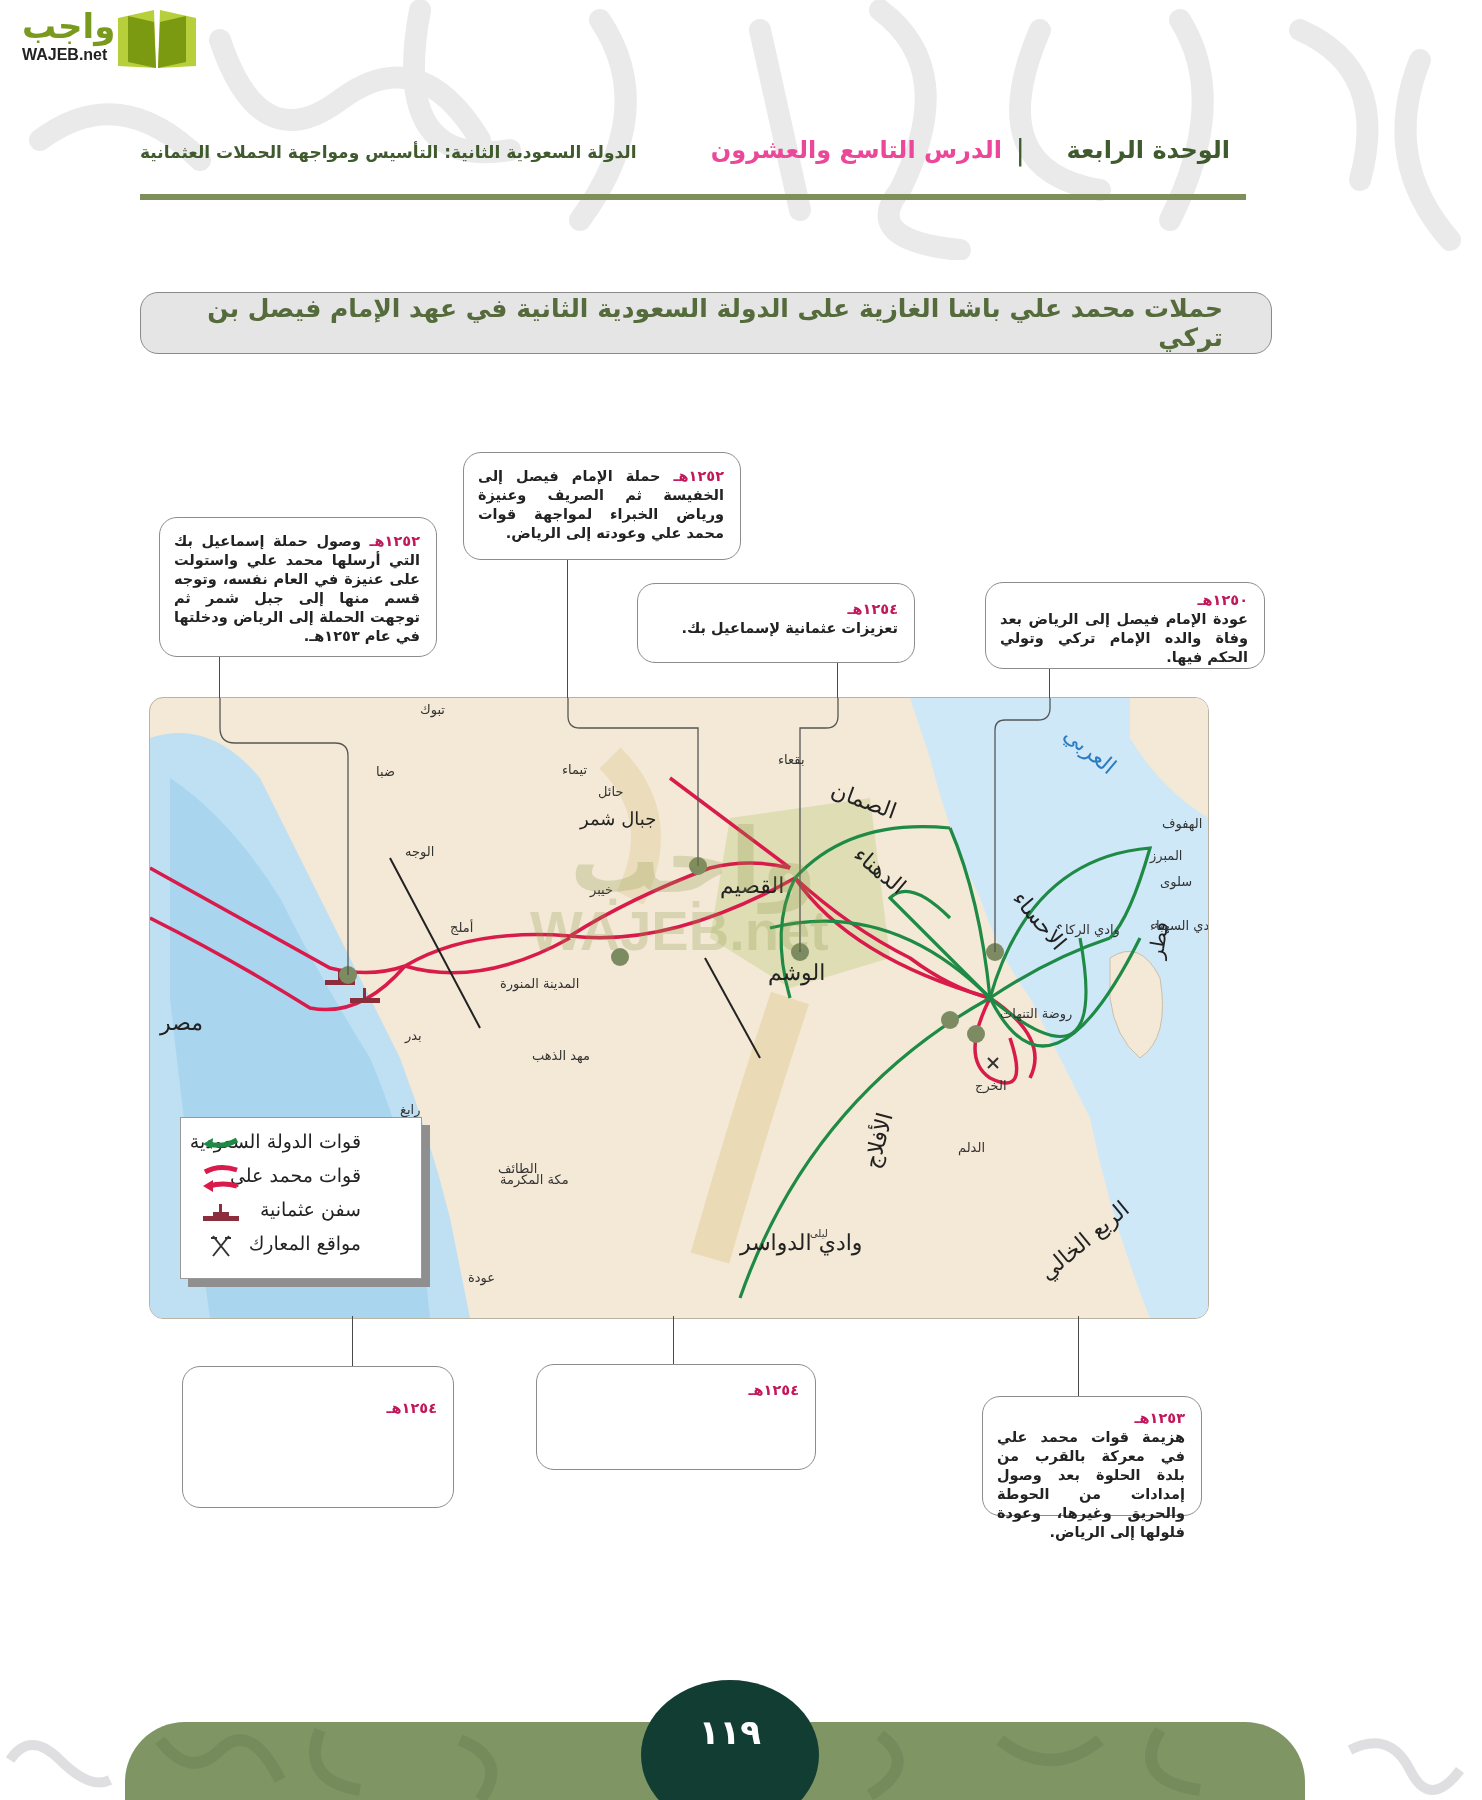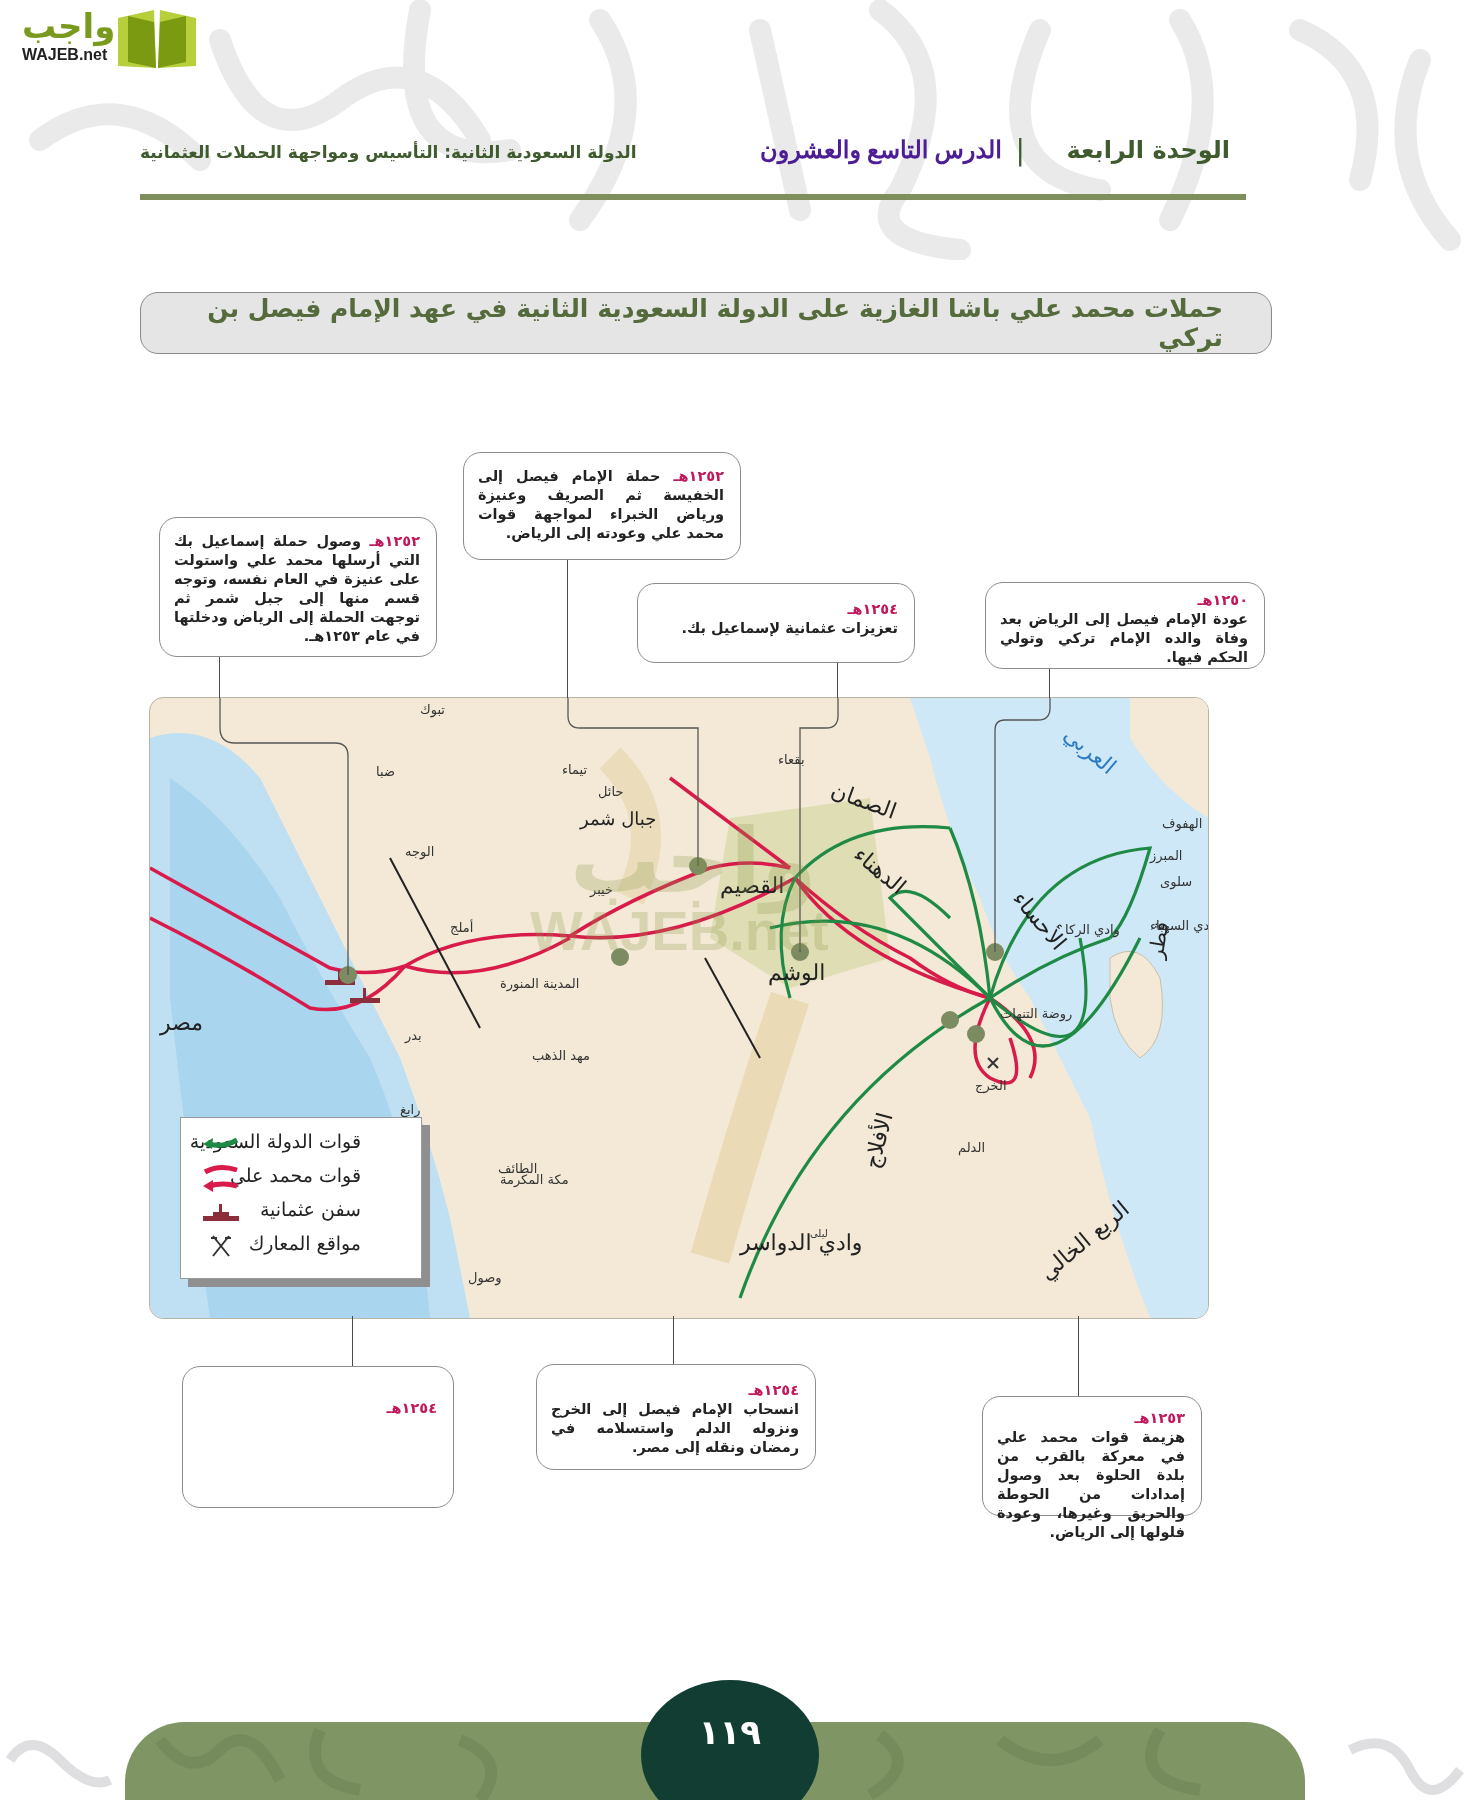--- a/index.html
+++ b/index.html
@@ -5,21 +5,21 @@
   html,body{margin:0;padding:0;}
   body{width:1482px;height:1800px;position:relative;overflow:hidden;background:#ffffff;font-family:"DejaVu Sans",sans-serif;}
   .bg-calli{position:absolute;left:0;top:0;width:1482px;height:260px;opacity:.55;}
   .logo{position:absolute;left:10px;top:4px;width:180px;height:64px;}
   .logo-ar{position:absolute;left:12px;top:2px;font-size:34px;font-weight:bold;color:#7a9a1e;direction:rtl;}
   .logo-en{position:absolute;left:12px;top:42px;font-size:16px;font-weight:bold;color:#222;font-family:"Liberation Sans",sans-serif;}
   .logo-book{position:absolute;left:106px;top:4px;}
   .header{position:absolute;left:140px;top:136px;width:1090px;height:40px;direction:rtl;}
   .h-unit{position:absolute;right:0;top:0;font-size:24px;font-weight:bold;color:#3f5b2e;font-family:"DejaVu Sans",sans-serif;}
   .h-sep{position:absolute;right:205px;top:-2px;font-size:28px;color:#3f5b2e;}
-  .h-lesson{position:absolute;right:228px;top:0;font-size:24px;font-weight:bold;color:#4c1d95;font-family:Liberation Serif, serif;}
+  .h-lesson{position:absolute;right:228px;top:0;font-size:24px;font-weight:bold;color:#ec4899;}
   .h-sub{position:absolute;left:0;top:6px;font-size:17px;font-weight:bold;color:#3f5b2e;}
   .h-rule{position:absolute;left:140px;top:194px;width:1106px;height:6px;background:#7e8f5c;}
   .title-box{position:absolute;left:140px;top:292px;width:1130px;height:60px;border:1.5px solid #8a8a8a;border-radius:18px;background:#e5e5e5;direction:rtl;display:flex;align-items:center;}
   .title-text{margin-right:48px;font-size:25px;font-weight:bold;color:#556b3c;}
   .map{position:absolute;left:149px;top:697px;width:1058px;height:620px;border-radius:14px;overflow:hidden;border:1px solid #b9b3a3;background:#f3e9d6;}
   .callout{position:absolute;background:#fff;border:1.5px solid #8c8c8c;border-radius:18px;direction:rtl;font-size:14.5px;font-weight:bold;color:#222;line-height:19px;padding:14px 16px 12px 14px;box-sizing:border-box;text-align:justify;}
   .yr{color:#c2185b;font-weight:bold;}
   .leader{position:absolute;border-color:#4a4a4a;border-style:solid;border-width:0;}
   .legend{position:absolute;left:180px;top:1117px;width:240px;height:160px;background:#fff;border:1px solid #999;box-shadow:8px 8px 0 #8f8f8f;direction:rtl;}
   .lg-row{position:absolute;right:60px;font-family:"DejaVu Serif",serif;font-size:19px;color:#222;}
@@ -168,21 +168,21 @@
   <span class="maplabel" style="left:412px;top:64px;">تيماء</span>
   <span class="maplabel" style="left:255px;top:146px;">الوجه</span>
   <span class="maplabel" style="left:440px;top:184px;">خيبر</span>
   <span class="maplabel" style="left:300px;top:222px;">أملج</span>
   <span class="maplabel" style="left:350px;top:278px;">المدينة المنورة</span>
   <span class="maplabel" style="left:255px;top:330px;">بدر</span>
   <span class="maplabel" style="left:250px;top:404px;">رابغ</span>
   <span class="maplabel" style="left:382px;top:350px;">مهد الذهب</span>
   <span class="maplabel" style="left:320px;top:474px;margin-left:30px;">مكة المكرمة</span>
   <span class="maplabel" style="left:348px;top:463px;">الطائف</span>
-  <span class="maplabel" style="left:318px;top:572px;">وصول</span>
+  <span class="maplabel" style="left:318px;top:572px;">عودة</span>
   <span class="maplabel" style="left:448px;top:86px;">حائل</span>
   <span class="maplabel" style="left:628px;top:54px;">بقعاء</span>
   <span class="maplabel" style="left:1012px;top:118px;">الهفوف</span>
   <span class="maplabel" style="left:1000px;top:150px;">المبرز</span>
   <span class="maplabel" style="left:1010px;top:176px;">سلوى</span>
   <span class="maplabel" style="left:1000px;top:220px;">وادي السهباء</span>
   <span class="maplabel" style="left:915px;top:224px;">وادي الركا</span>
   <span class="maplabel" style="left:960px;top:268px;"></span>
   <span class="maplabel" style="left:850px;top:308px;">روضة التنهات</span>
   <span class="maplabel" style="left:825px;top:380px;">الخرج</span>
@@ -216,21 +216,20 @@
 </div>
 <div class="callout" style="left:985px;top:582px;width:280px;height:87px;padding-top:8px;">
   <div class="yr">١٢٥٠هـ</div>
   <div>عودة الإمام فيصل إلى الرياض بعد وفاة والده الإمام تركي وتولي الحكم فيها.</div>
 </div>
 <div class="callout" style="left:182px;top:1366px;width:272px;height:142px;padding-top:32px;">
   <div class="yr">١٢٥٤هـ</div>
 </div>
 <div class="callout" style="left:536px;top:1364px;width:280px;height:106px;padding-top:16px;">
   <div class="yr">١٢٥٤هـ</div>
-  <div>انسحاب الإمام فيصل إلى الخرج ونزوله الدلم واستسلامه في رمضان ونقله إلى مصر.</div>
 </div>
 <div class="callout" style="left:982px;top:1396px;width:220px;height:120px;padding-top:12px;">
   <div class="yr">١٢٥٣هـ</div>
   <div>هزيمة قوات محمد علي في معركة بالقرب من بلدة الحلوة بعد وصول إمدادات من الحوطة والحريق وغيرها، وعودة فلولها إلى الرياض.</div>
 </div>
 
 <div class="legend">
   <span class="lg-row" style="top:12px;">قوات الدولة السعودية</span>
   <svg class="lg-sym" style="top:14px;" viewBox="0 0 40 24">
       <path d="M36 8 Q22 16 8 12" stroke="#1e8a45" stroke-width="5" fill="none"></path>

